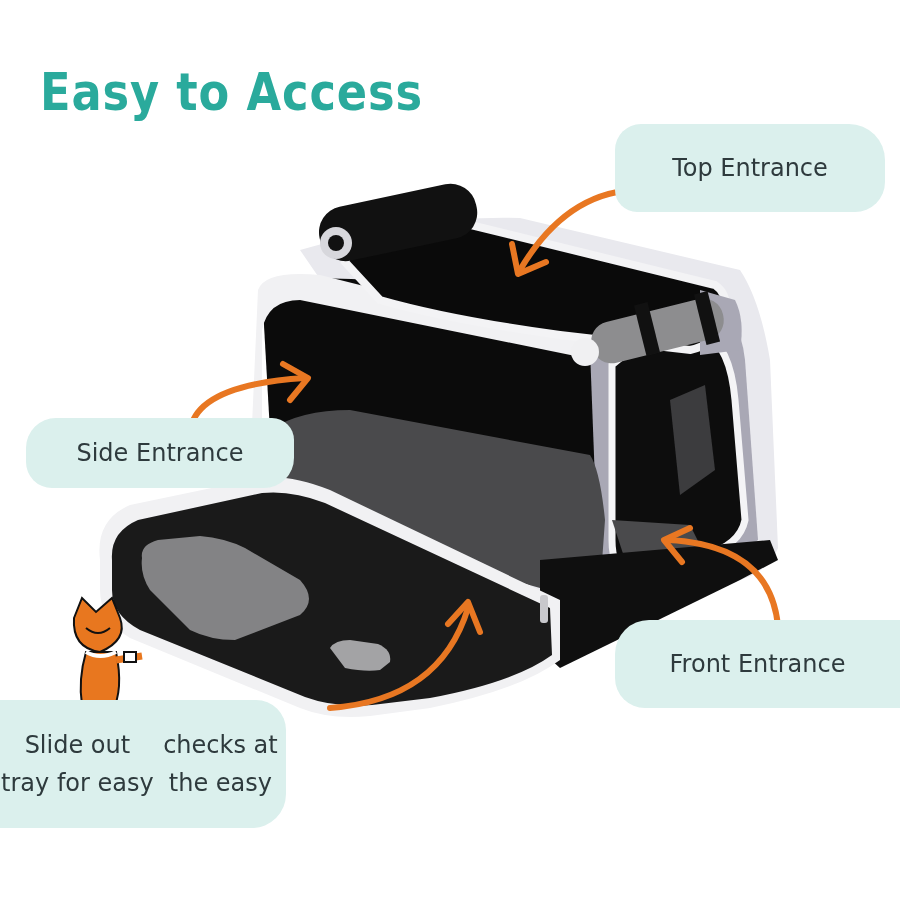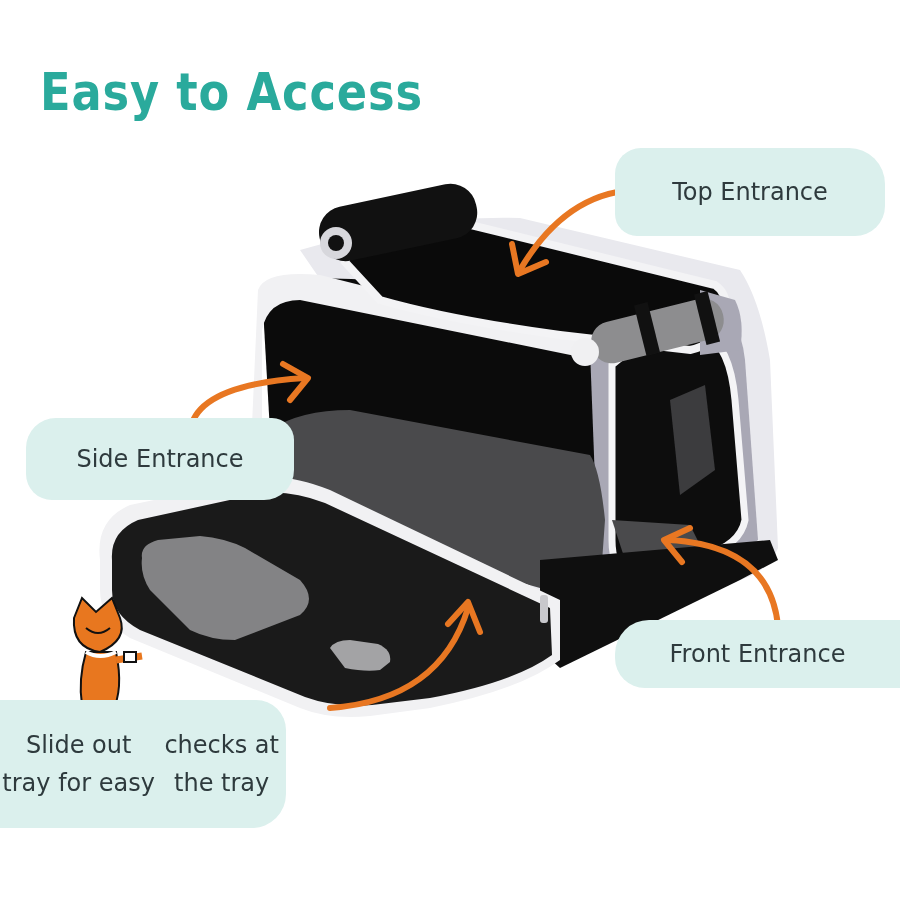--- a/index.html
+++ b/index.html
@@ -8,23 +8,23 @@
       position:absolute; left:40px; top:62px;
       font-family:"DejaVu Sans", sans-serif; font-weight:bold;
       font-size:52px; letter-spacing:1px; color:#2aaa9c;
       transform:scaleX(0.86); transform-origin:left top; white-space:nowrap;
     }
     .bubble {
       position:absolute; background:#dbf0ed; color:#2e3a3d;
       font-family:"DejaVu Sans", sans-serif; font-size:24px;
       display:flex; align-items:center; justify-content:center; text-align:center;
     }
-    .b-top { left:615px; top:148px; width:270px; height:88px; border-radius:26px 36px 30px 22px; }
-    .b-side { left:26px; top:418px; width:268px; height:82px; border-radius:30px 22px 30px 26px; }
-    .b-front { left:615px; top:620px; width:285px; height:68px; border-radius:34px 0 0 30px; }
+    .b-top { left:615px; top:124px; width:270px; height:88px; border-radius:26px 36px 30px 22px; }
+    .b-side { left:26px; top:418px; width:268px; height:70px; border-radius:30px 22px 30px 26px; }
+    .b-front { left:615px; top:620px; width:285px; height:88px; border-radius:34px 0 0 30px; }
     .b-tray { left:0; top:700px; width:286px; height:128px; border-radius:0 30px 34px 0; line-height:38px; font-size:24px; }
     .b-tray span { display:block; }
     .scene { position:absolute; left:0; top:0; width:900px; height:900px; }
   </style>
 </head>
 <body>
 
 <div class="title">Easy to Access</div>
 
 <svg class="scene" viewBox="0 0 900 900" xmlns="http://www.w3.org/2000/svg">
@@ -90,14 +90,14 @@
     <path d="M70 718 L132 714" stroke-width="4"></path>
     <path d="M86 628 Q98 638 110 628" fill="none"></path>
   </g>
 </svg>
 
 <div class="bubble b-top">Top Entrance</div>
 <div class="bubble b-side">Side Entrance</div>
 <div class="bubble b-front">Front Entrance</div>
 <div class="bubble b-tray">
   <span>Slide out tray for easy</span>
-  <span>checks at the tray</span>
+  <span>checks at the easy</span>
 </div>
 
 </body></html>

